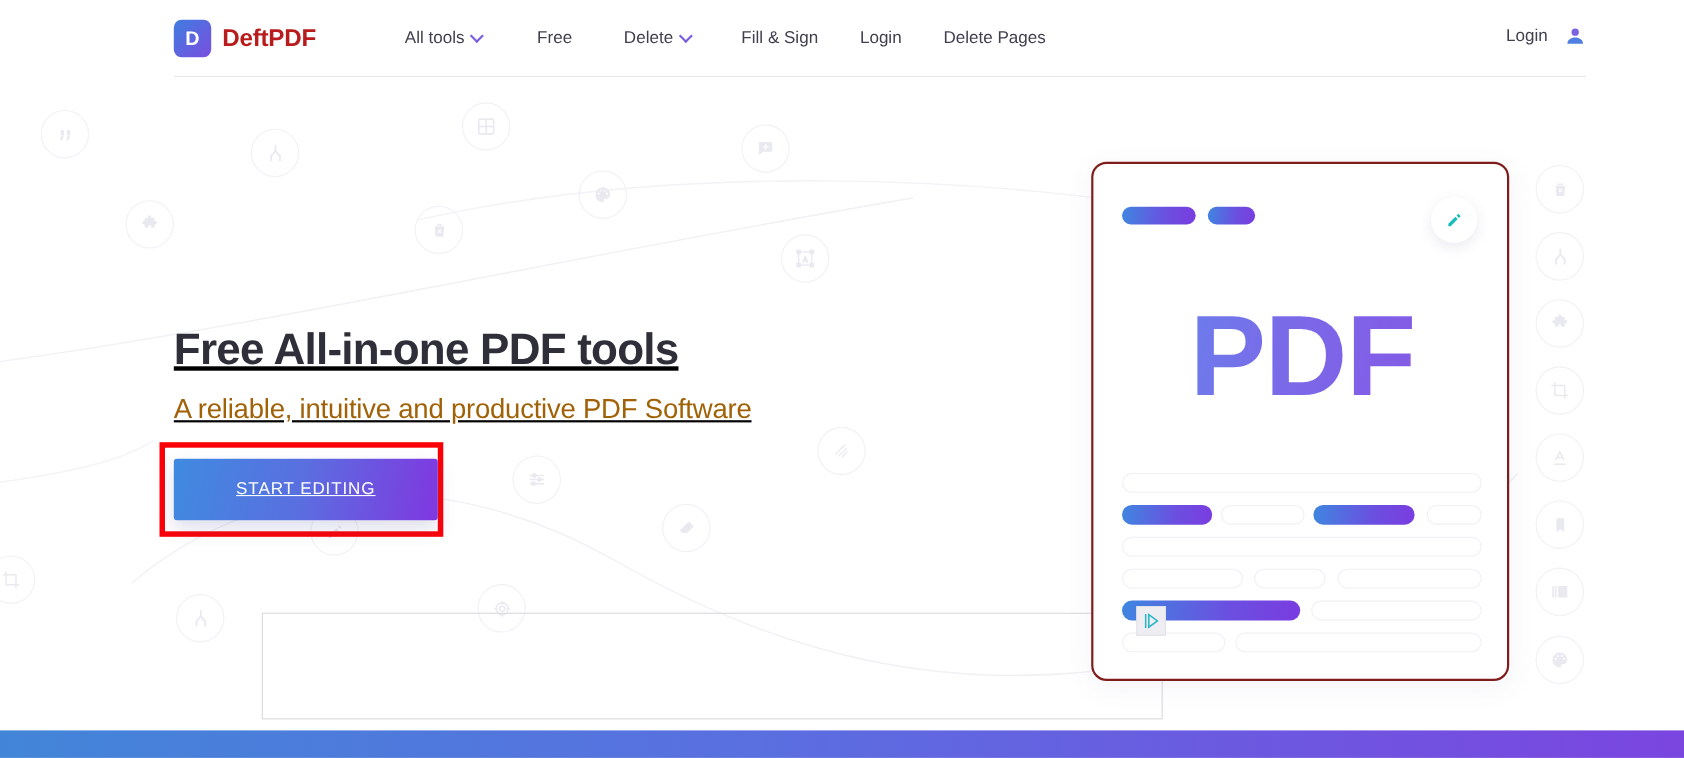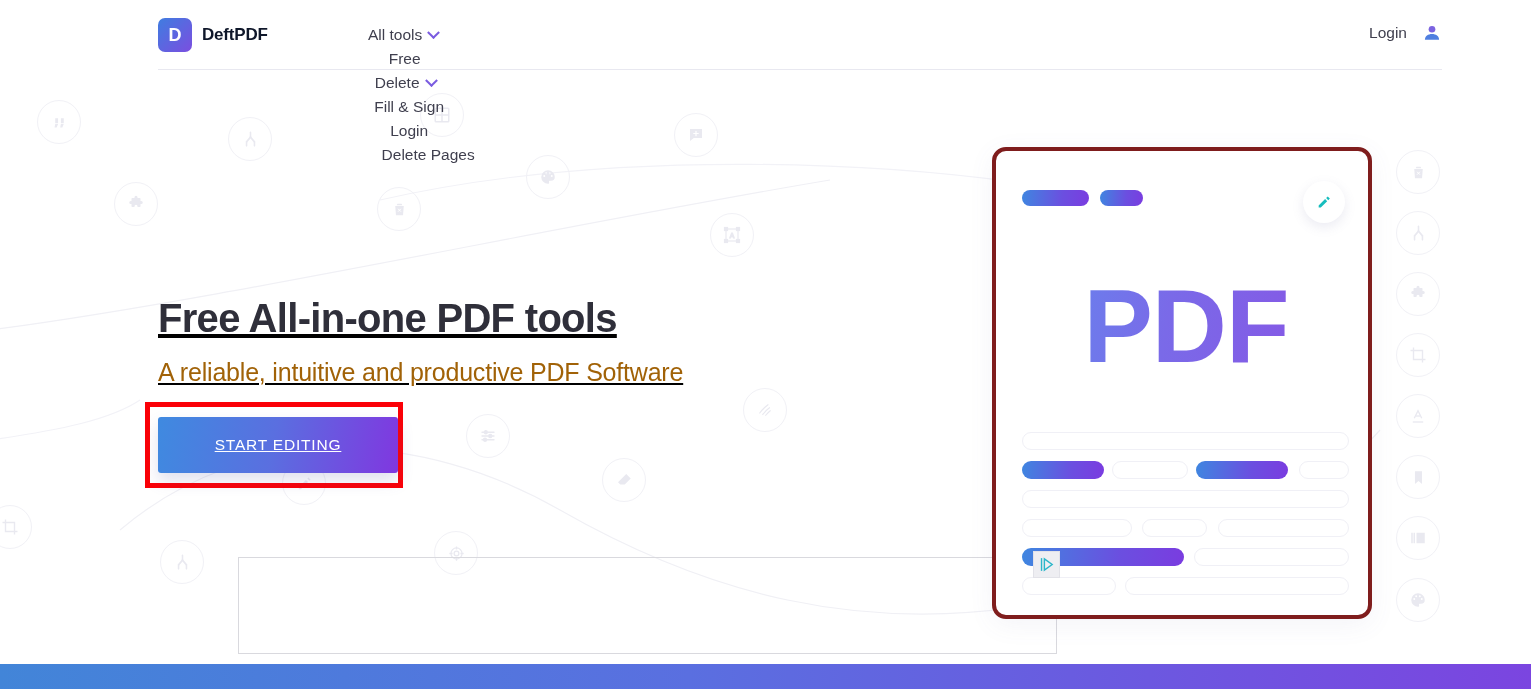--- a/index.html
+++ b/index.html
@@ -52,33 +52,32 @@
     background: linear-gradient(135deg, #3f7de0 0%, #7b4ee0 100%);
     color: #ffffff;
     font-size: 18px;
     font-weight: bold;
     display: flex;
     align-items: center;
     justify-content: center;
     letter-spacing: 0px;
   }
   .brand-name {
-    font-size: 17px;
+    font-size: 22px;
     font-weight: bold;
-    color: #0f172a;
+    color: #b91c1c;
     letter-spacing: -0.2px;
   }
 
   .nav {
     position: absolute;
     left: 368px;
     top: 23px;
     display: flex;
     align-items: center;
-    flex-direction: column;
   }
   .nav-item {
     display: flex;
     align-items: center;
     gap: 7px;
     font-size: 15.5px;
     color: #3f3f4e;
     padding: 0 0;
     margin-right: 0;
     cursor: pointer;
@@ -201,21 +200,21 @@
   }
 
   
   .pdf-card {
     position: absolute;
     left: 992px;
     top: 147px;
     width: 380px;
     height: 472px;
     background: #ffffff;
-    border: 4px solid #7f1d1d;
+    border: 2px solid #7f1d1d;
     border-radius: 14px;
     box-shadow: 0 6px 26px rgba(100,100,150,0.07);
     z-index: 20;
   }
   .pill {
     position: absolute;
     border-radius: 20px;
     background: linear-gradient(95deg, #3f86e0 0%, #6b4fe0 60%, #7a3ce0 100%);
   }
   .bar-empty {

